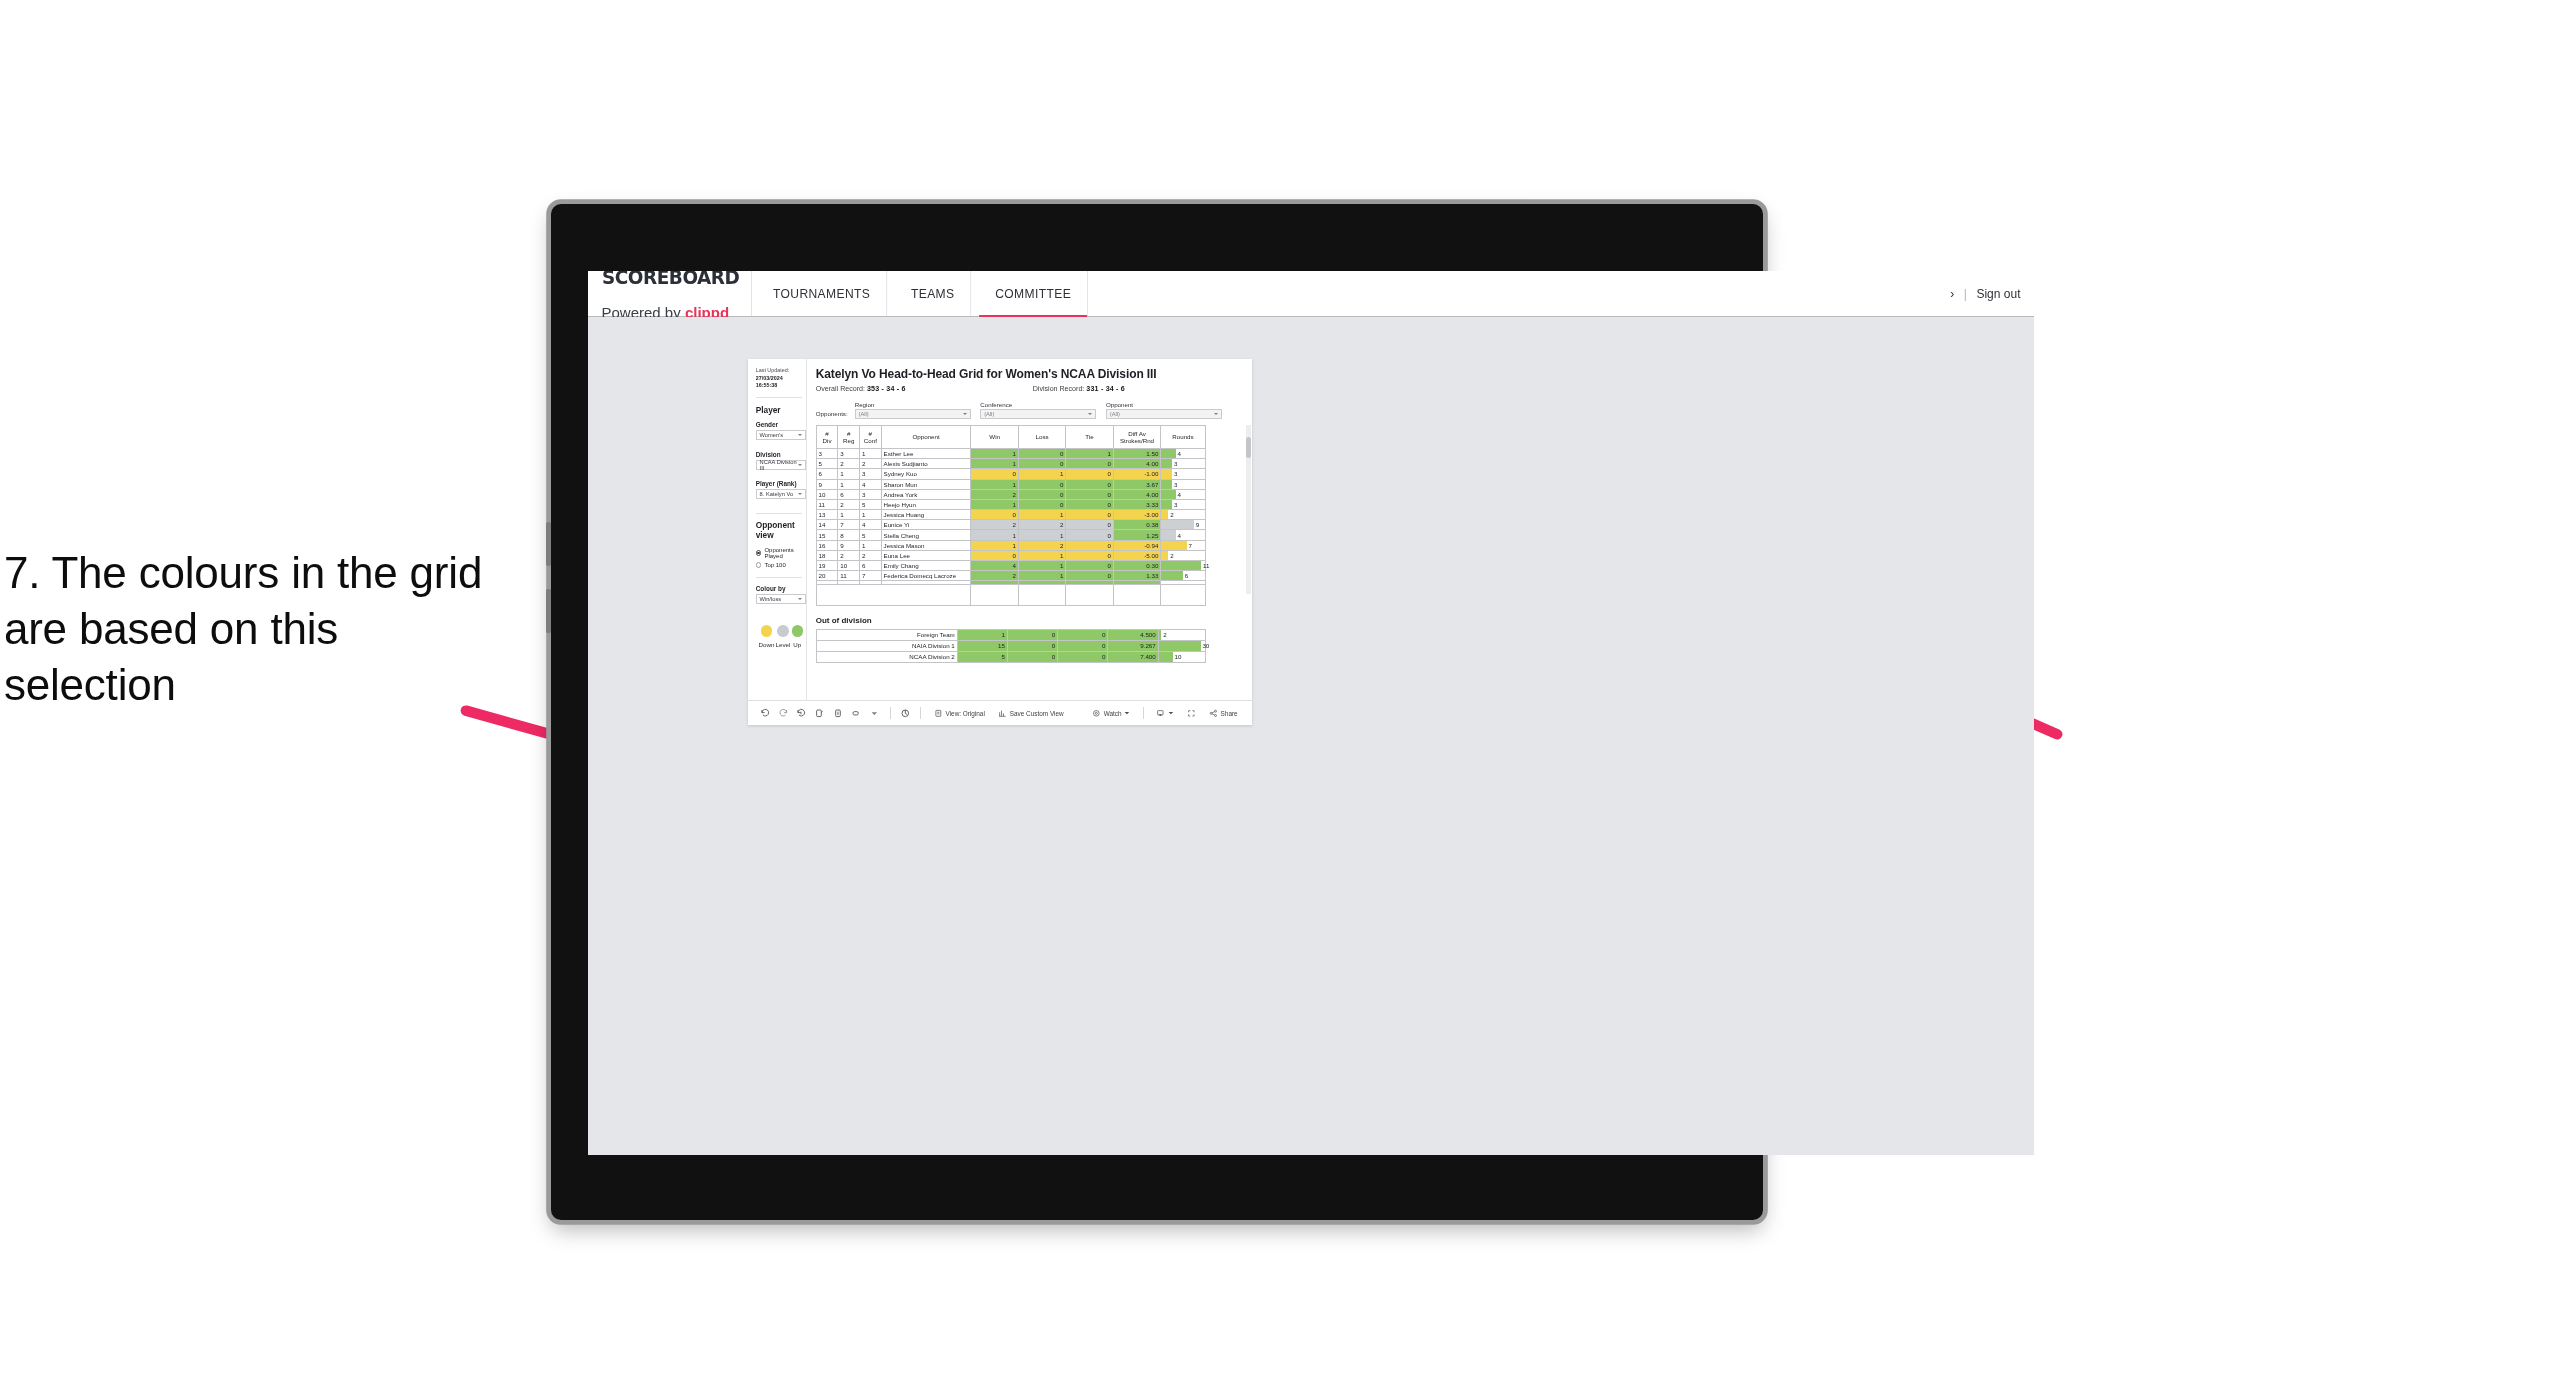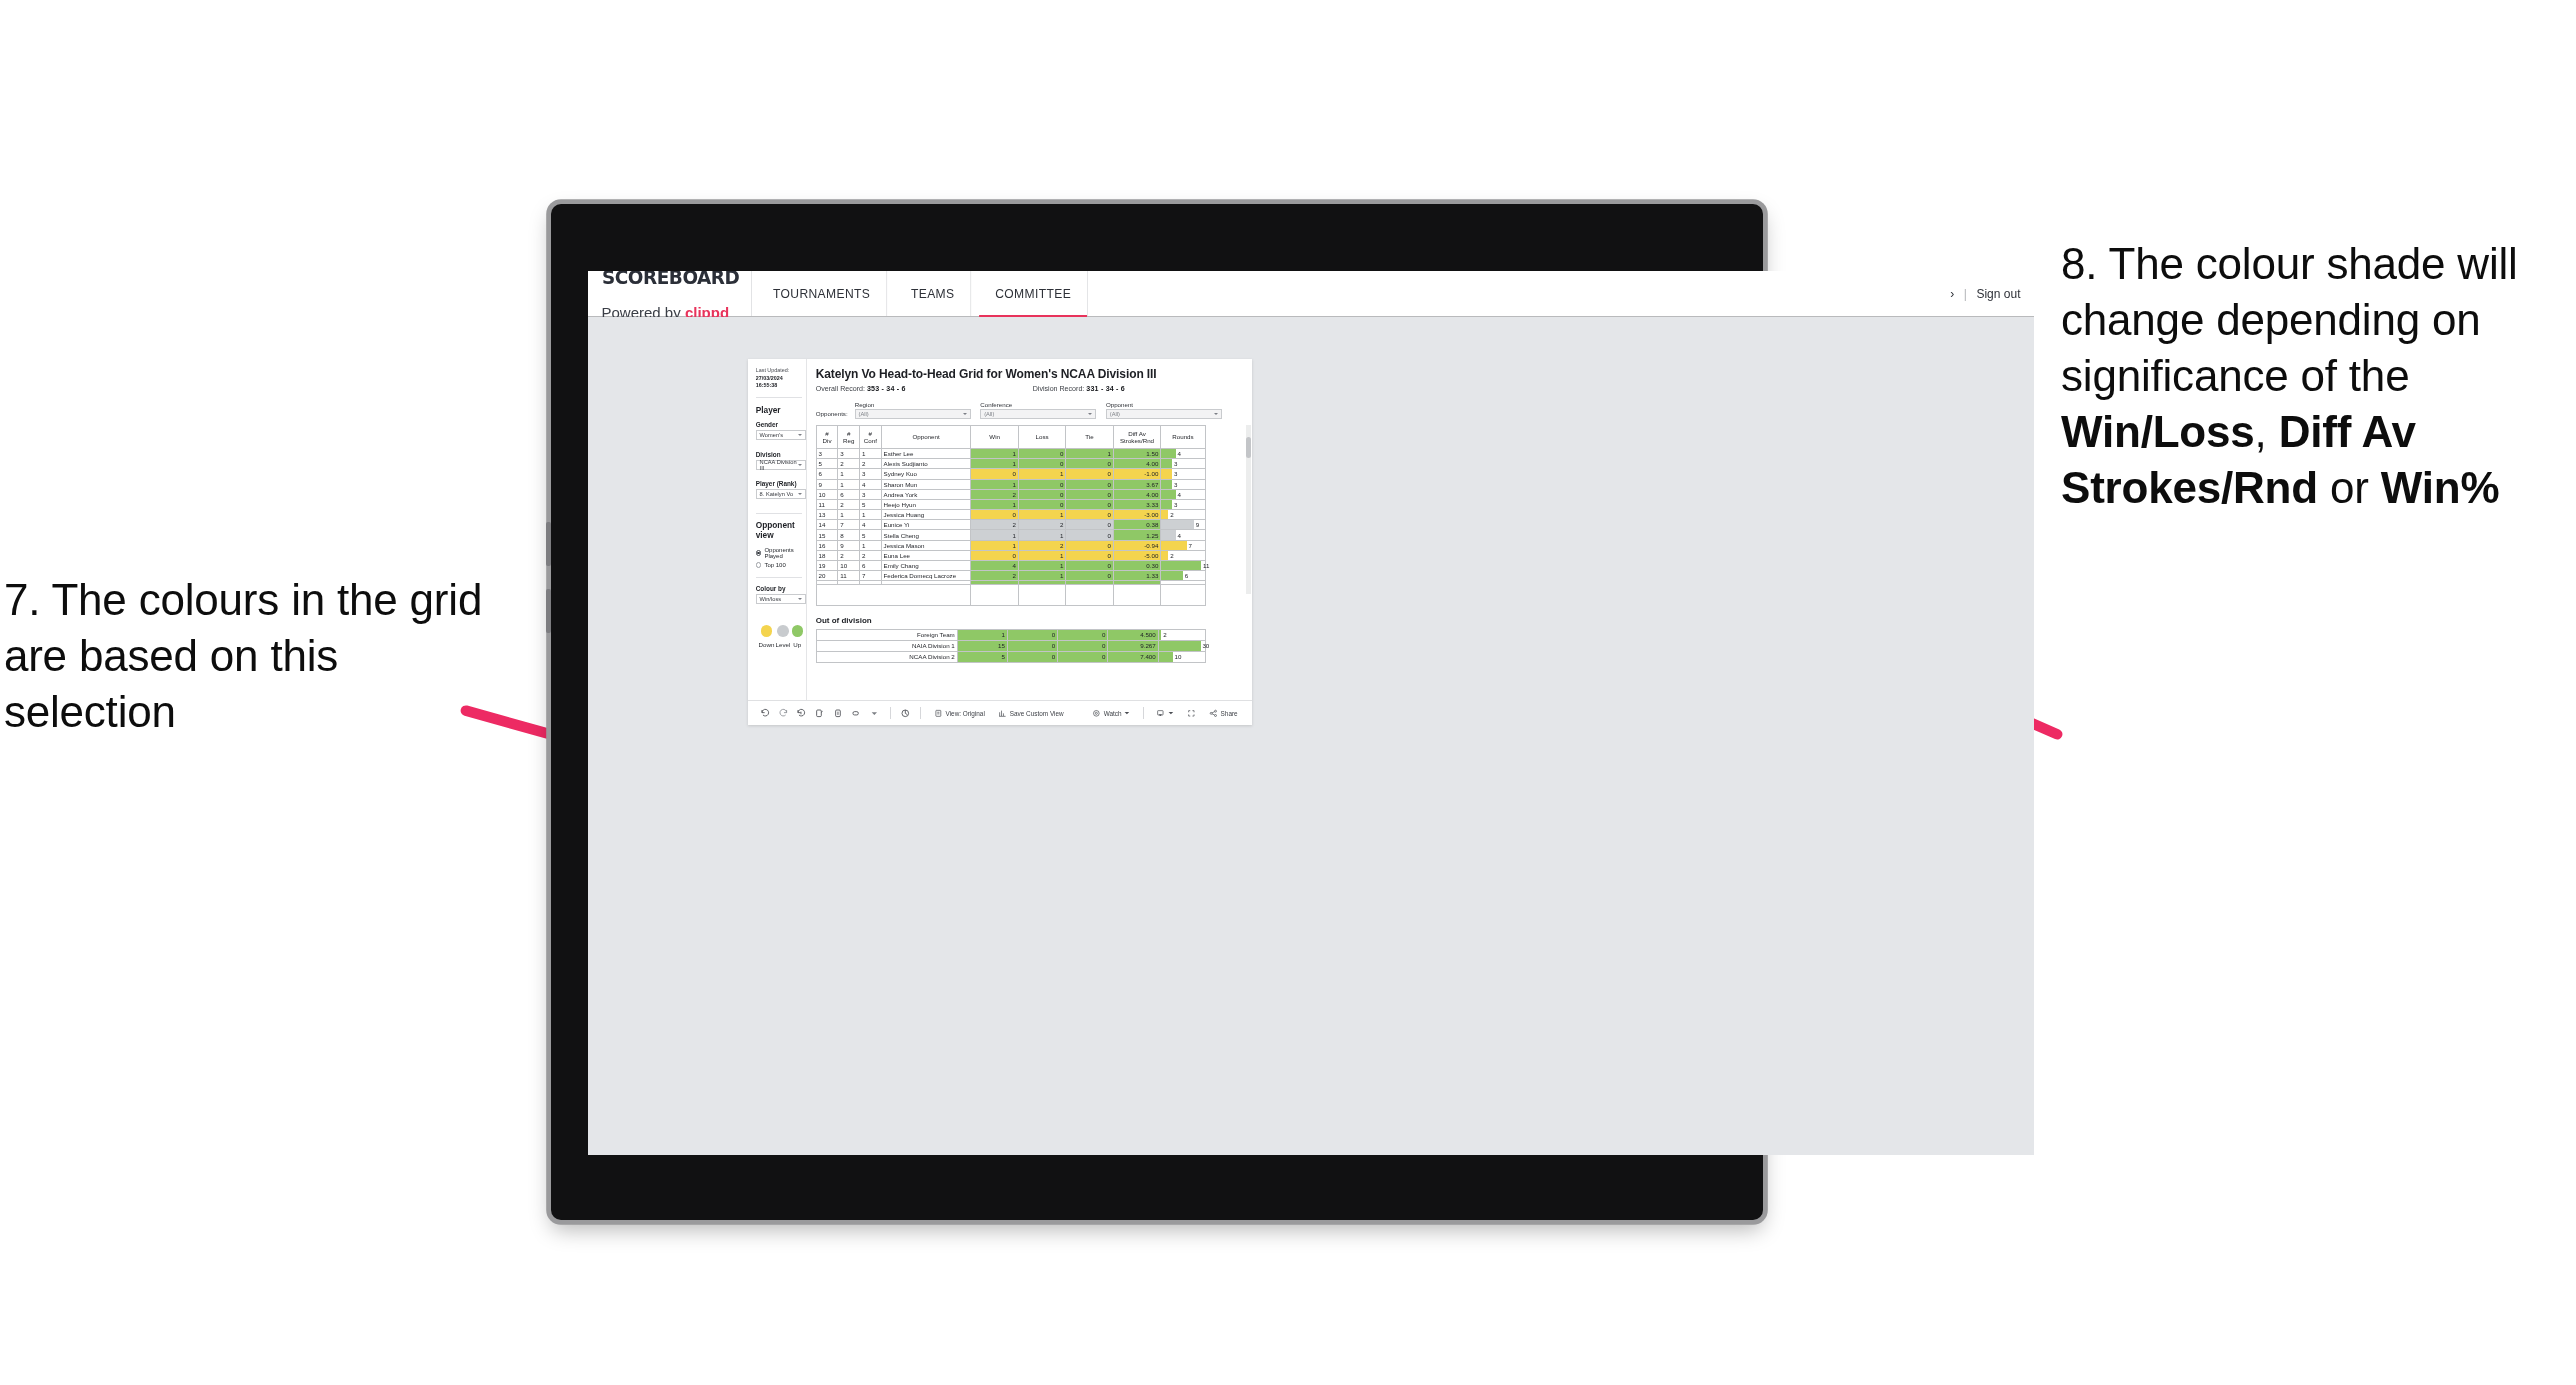--- a/index.html
+++ b/index.html
@@ -13,21 +13,21 @@
 
   
   .annot {
     position: absolute;
     color: #0d0d0d;
     font-size: 44px;
     line-height: 1.27;
     font-weight: 400;
     letter-spacing: -0.2px;
   }
-  #annot-left  { left: 3.9px;  top: 572px; width: 510px; }
+  #annot-left  { left: 3.9px;  top: 545px; width: 510px; }
   #annot-right { left: 2061px; top: 236px; width: 510px; }
   .annot b { font-weight: 700; }
 
   .arrow-svg { position: absolute; overflow: visible; pointer-events: none; }
 
   
   #tablet {
     position: absolute;
     left: 551px; top: 204px;
     width: 1212px; height: 1016px;
@@ -196,24 +196,20 @@
 </head>
 <body>
 
 <div id="stage">
 
   <div class="annot" id="annot-left">
     <span>7.</span>
     <span>The colours in the grid are based on this selection</span>
   </div>
 
-  <div class="annot" id="annot-right">
-    <span>8.</span>
-    <span>The colour shade will change depending on significance of the </span><b>Win/Loss</b><span>, </span><b>Diff Av Strokes/Rnd</b><span> or </span><b>Win%</b>
-  </div>
 
   <svg class="arrow-svg" style="left:462px; top:703px;" width="404" height="125" viewBox="0 0 420 130">
     <defs>
       <marker id="ah1" markerWidth="7" markerHeight="7" refX="3.2" refY="3.5" orient="auto">
         <path d="M0,0 L7,3.5 L0,7 L1.6,3.5 Z" fill="#ed2a63"></path>
       </marker>
     </defs>
     <line x1="4" y1="8" x2="370" y2="110" stroke="#ed2a63" stroke-width="11" stroke-linecap="round" marker-end="url(#ah1)"></line>
   </svg>
 

